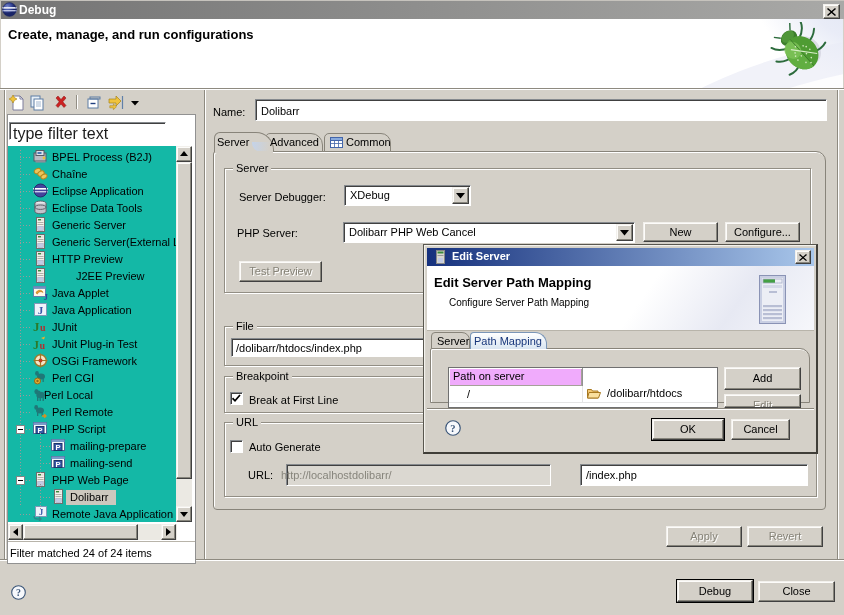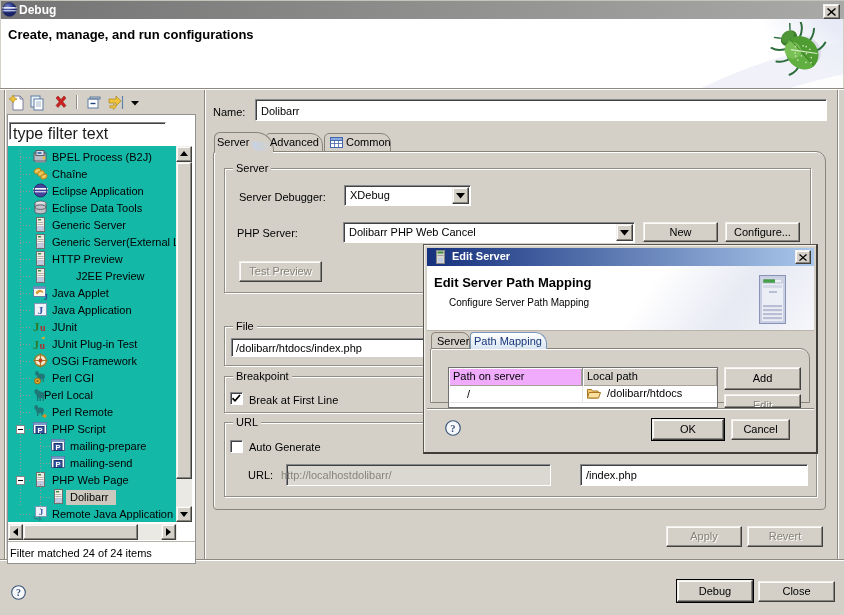--- a/index.html
+++ b/index.html
@@ -479,21 +479,20 @@
 
   <div class="abs" style="left:6px;top:103px;width:380px;height:55px;border:1px solid #88847a;border-radius:2px 10px 0 0;box-shadow:inset 1px 1px 0 #fff;"></div>
   <div class="abs" style="left:7px;top:87px;width:39px;height:17px;background:#d4d0c8;border:1px solid #88847a;border-radius:4px 8px 0 0;"></div>
   <div class="abs" style="left:13px;top:90px;">Server</div>
   <div class="abs" style="left:46px;top:87px;width:77px;height:17px;background:linear-gradient(180deg,#ffffff,#d9e5f1);border:1px solid #7a96b8;border-bottom:none;border-radius:4px 12px 0 0;z-index:2;"></div>
   <div class="abs" style="left:50px;top:90px;color:#16357a;z-index:3;">Path Mapping</div>
 
   <div class="abs" style="left:24px;top:122px;width:270px;height:41px;background:#fff;border:1px solid #707070;">
     <div style="display:flex;height:18px;">
       <div style="width:134px;background:#f0abfc;border-right:1px solid #929292;box-shadow:inset 1px 1px 0 #fff, inset -1px -1px 0 #a5a199;padding:2px 0 0 4px;">Path on server</div>
-      <div style="flex:1;background:#d6d2ca;box-shadow:inset 1px 1px 0 #fff, inset -1px -1px 0 #a5a199;padding:2px 0 0 4px;">Local path</div>
     </div>
     <div style="display:flex;height:17px;border-bottom:1px solid #e4e4e4;">
       <div style="width:134px;border-right:1px solid #e4e4e4;padding:2px 0 0 18px;">/</div>
       <div style="flex:1;padding:1px 0 0 4px;">
         <svg width="14" height="12" viewBox="0 0 14 12" style="vertical-align:-2px;">
             <path d="M0.5 2.5 L0.5 11 L11 11 L11 4 L5.5 4 L4.5 2.5 Z" fill="#f4c873" stroke="#a87820"></path>
             <path d="M2 5.5 L13.5 5.5 L11.5 11 L0.5 11 Z" fill="#fadf9e" stroke="#a87820"></path>
           </svg>
         <span style="margin-left:3px;">/dolibarr/htdocs</span>
       </div>

